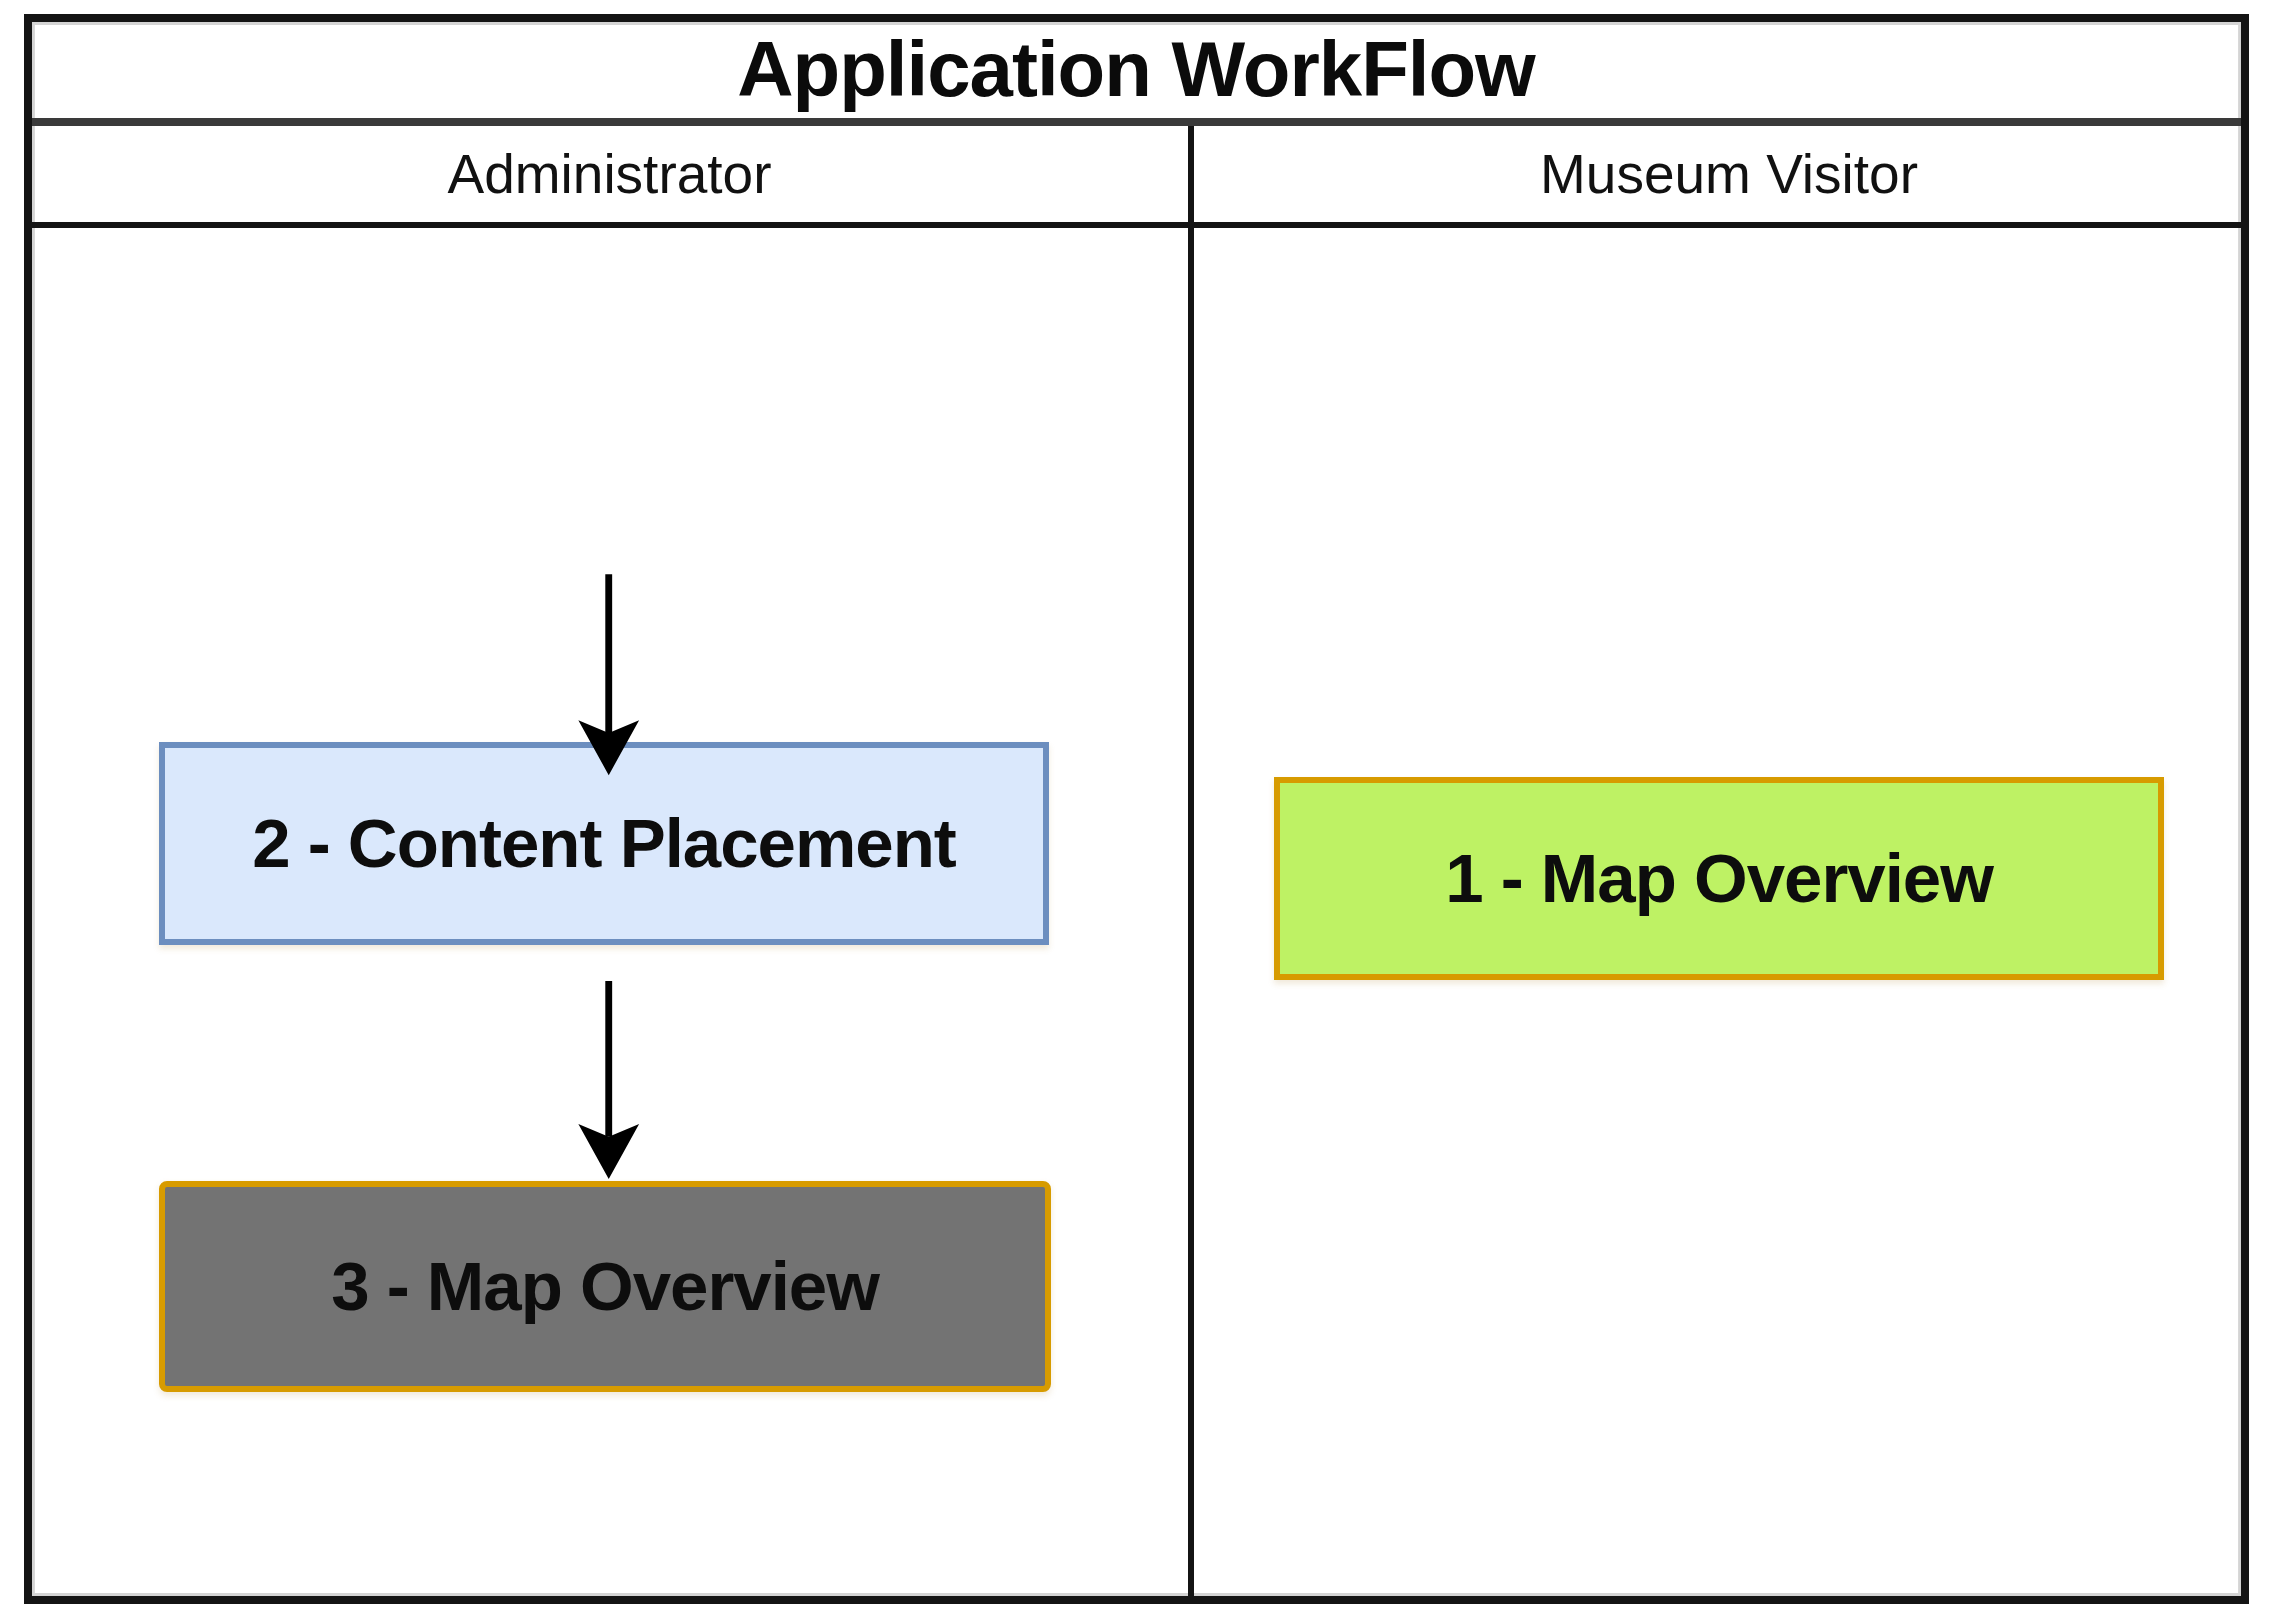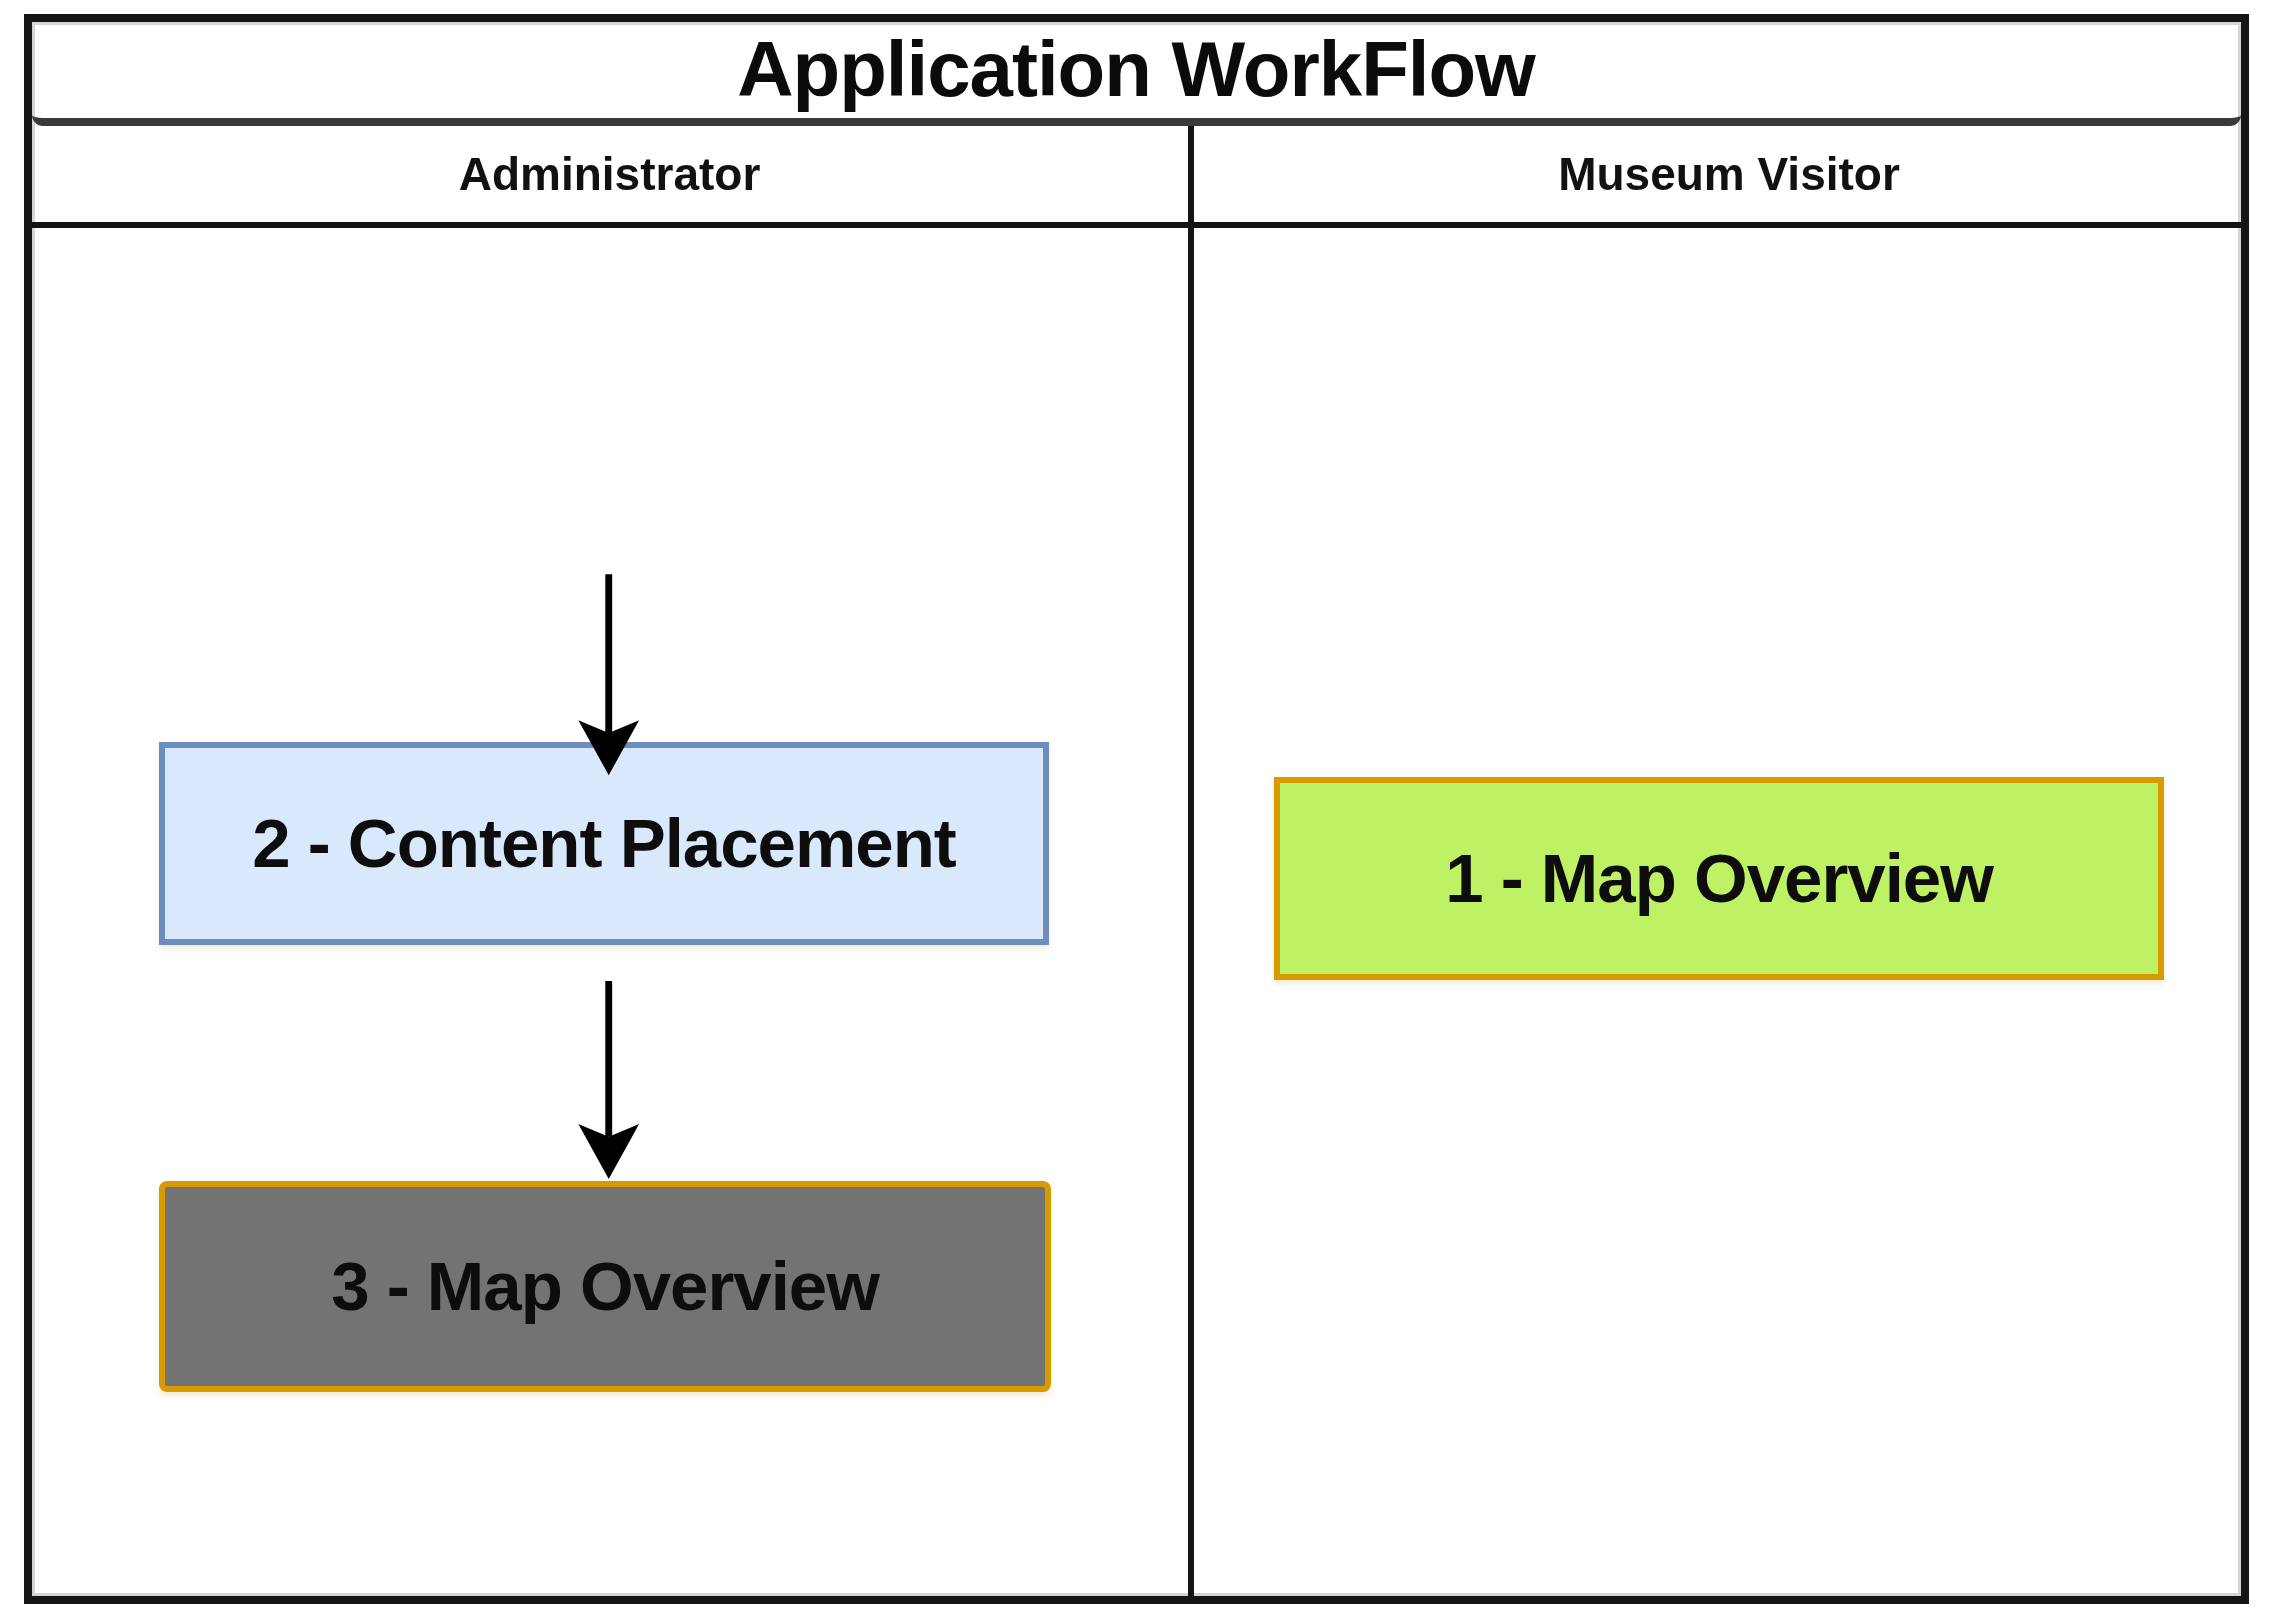--- a/index.html
+++ b/index.html
@@ -28,21 +28,20 @@
     display: flex;
     flex-direction: column;
   }
   .title-row {
     height: 96px;
     flex: 0 0 auto;
     border-bottom: 8.8px solid #3a3a3a;
     display: flex;
     align-items: center;
     justify-content: center;
-    border-radius: 11px;
   }
   .title-row h1 {
     margin: 0;
     font-size: 78px;
     font-weight: 700;
     color: #0b0b0b;
     letter-spacing: -1px;
     white-space: nowrap;
   }
   .header-row {
@@ -63,22 +62,22 @@
   .cell-right {
     flex: 1 1 auto;
     border-left: 6.9px solid #141414;
     box-sizing: border-box;
     padding-left: 24px;
   }
   .lane-header {
     display: flex;
     align-items: center;
     justify-content: center;
-    font-size: 46px;
-    font-weight: 700;
+    font-size: 55px;
+    font-weight: 400;
     color: #111111;
     white-space: nowrap;
   }
   
   .node {
     position: absolute;
     box-sizing: border-box;
     border: 6.9px solid #888888;
     background: #eeeeee;
     display: flex;

